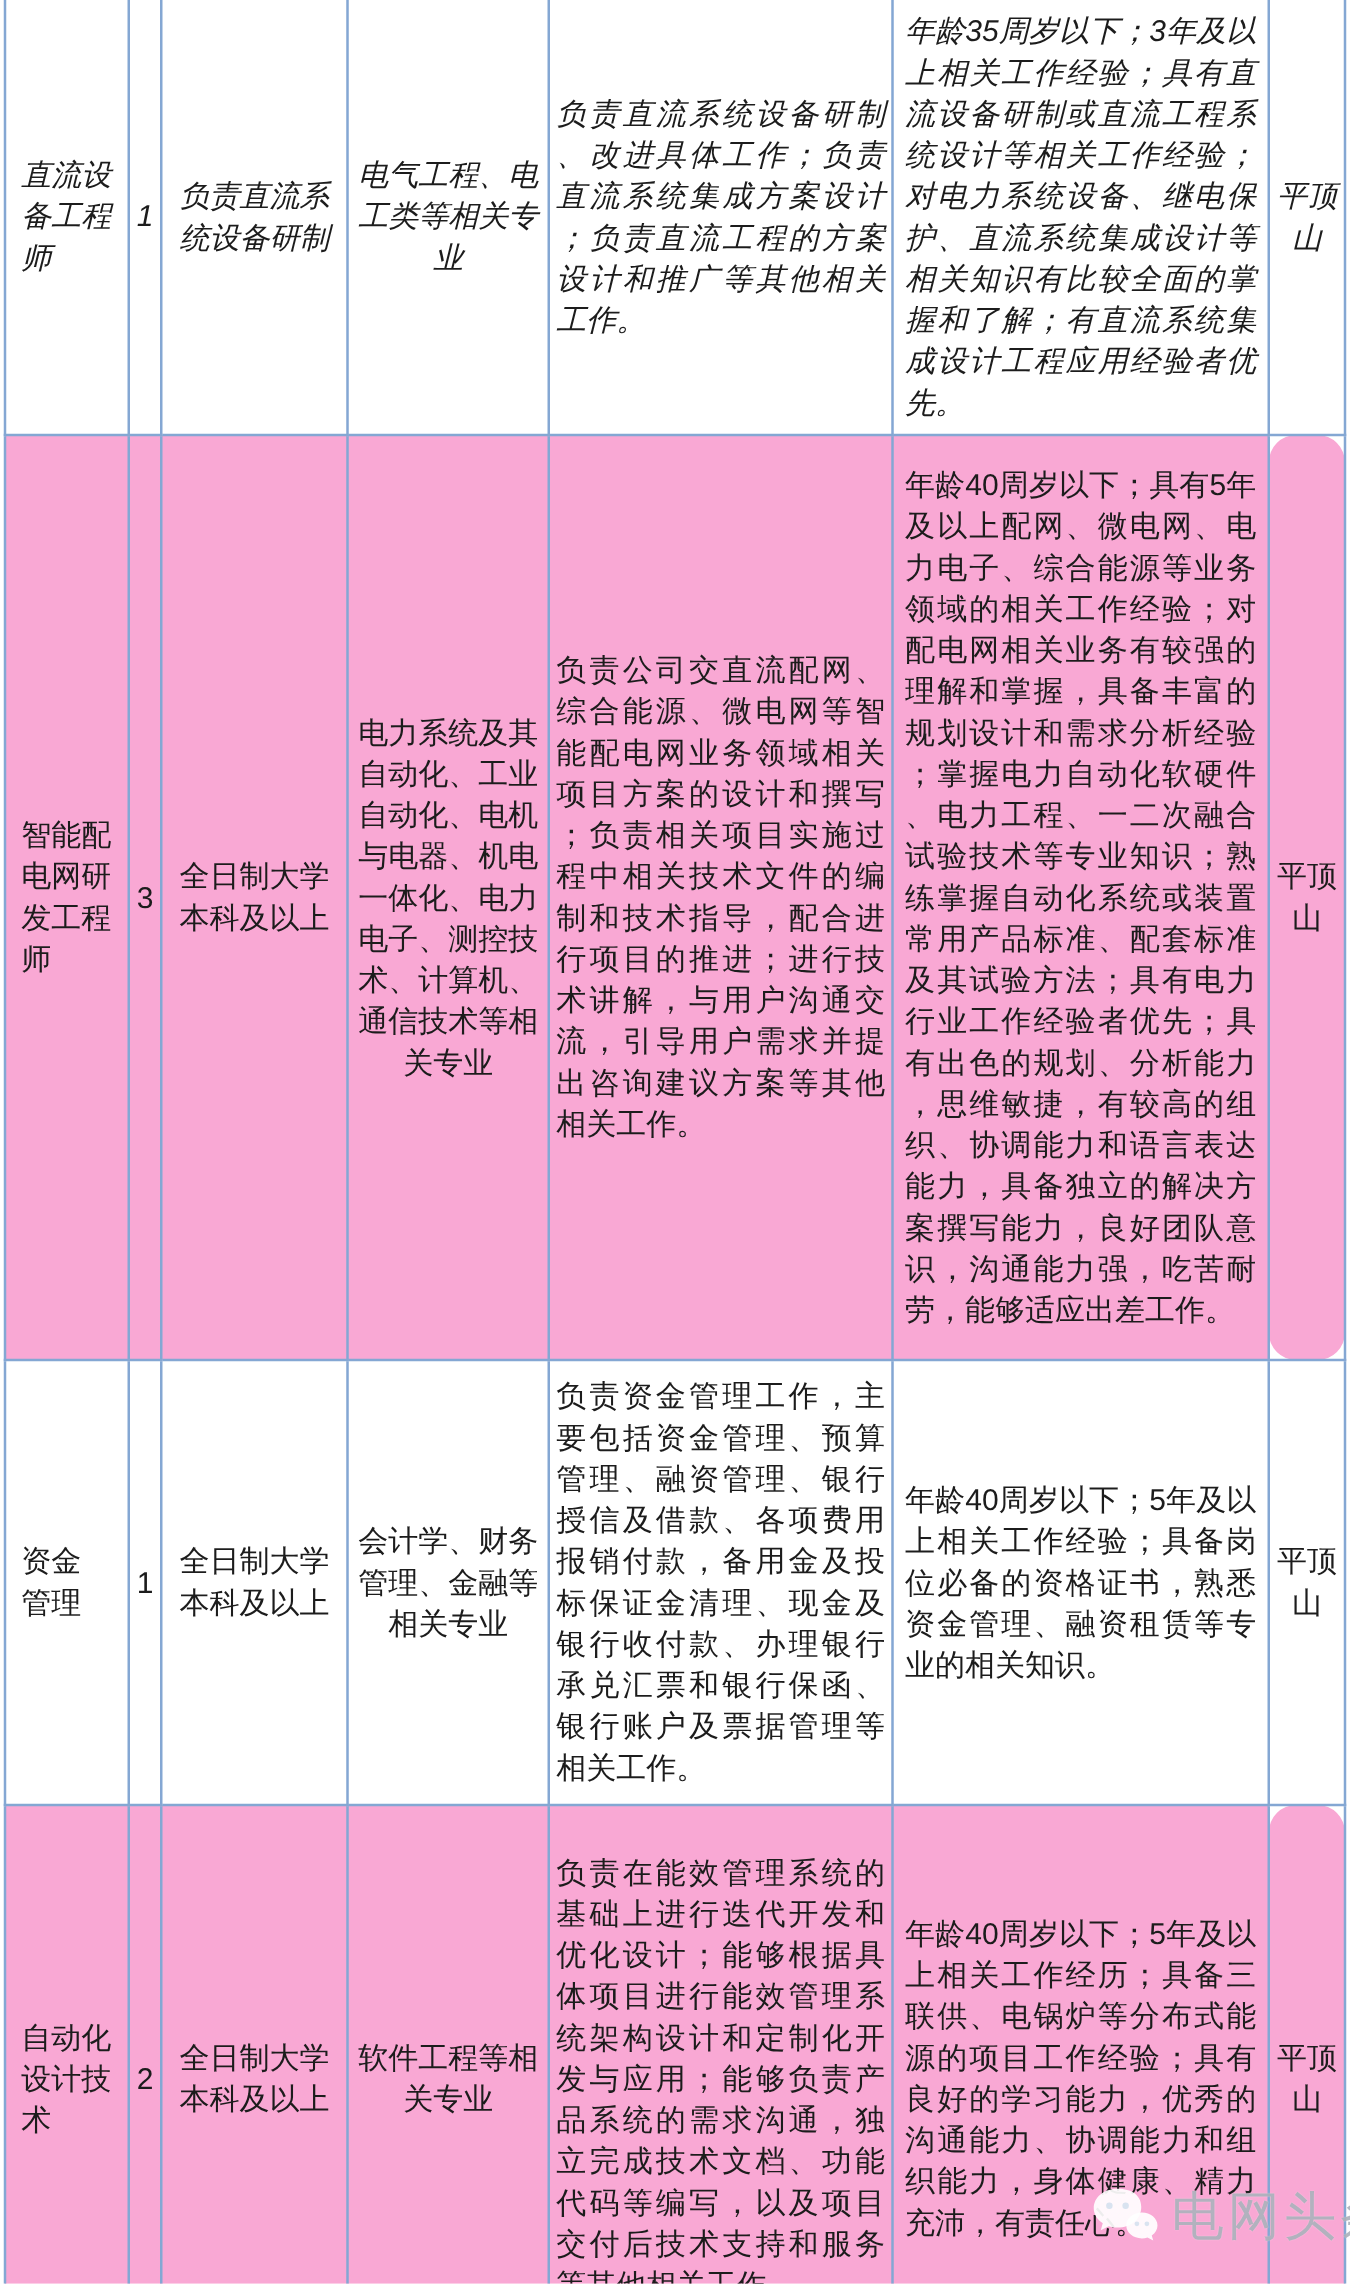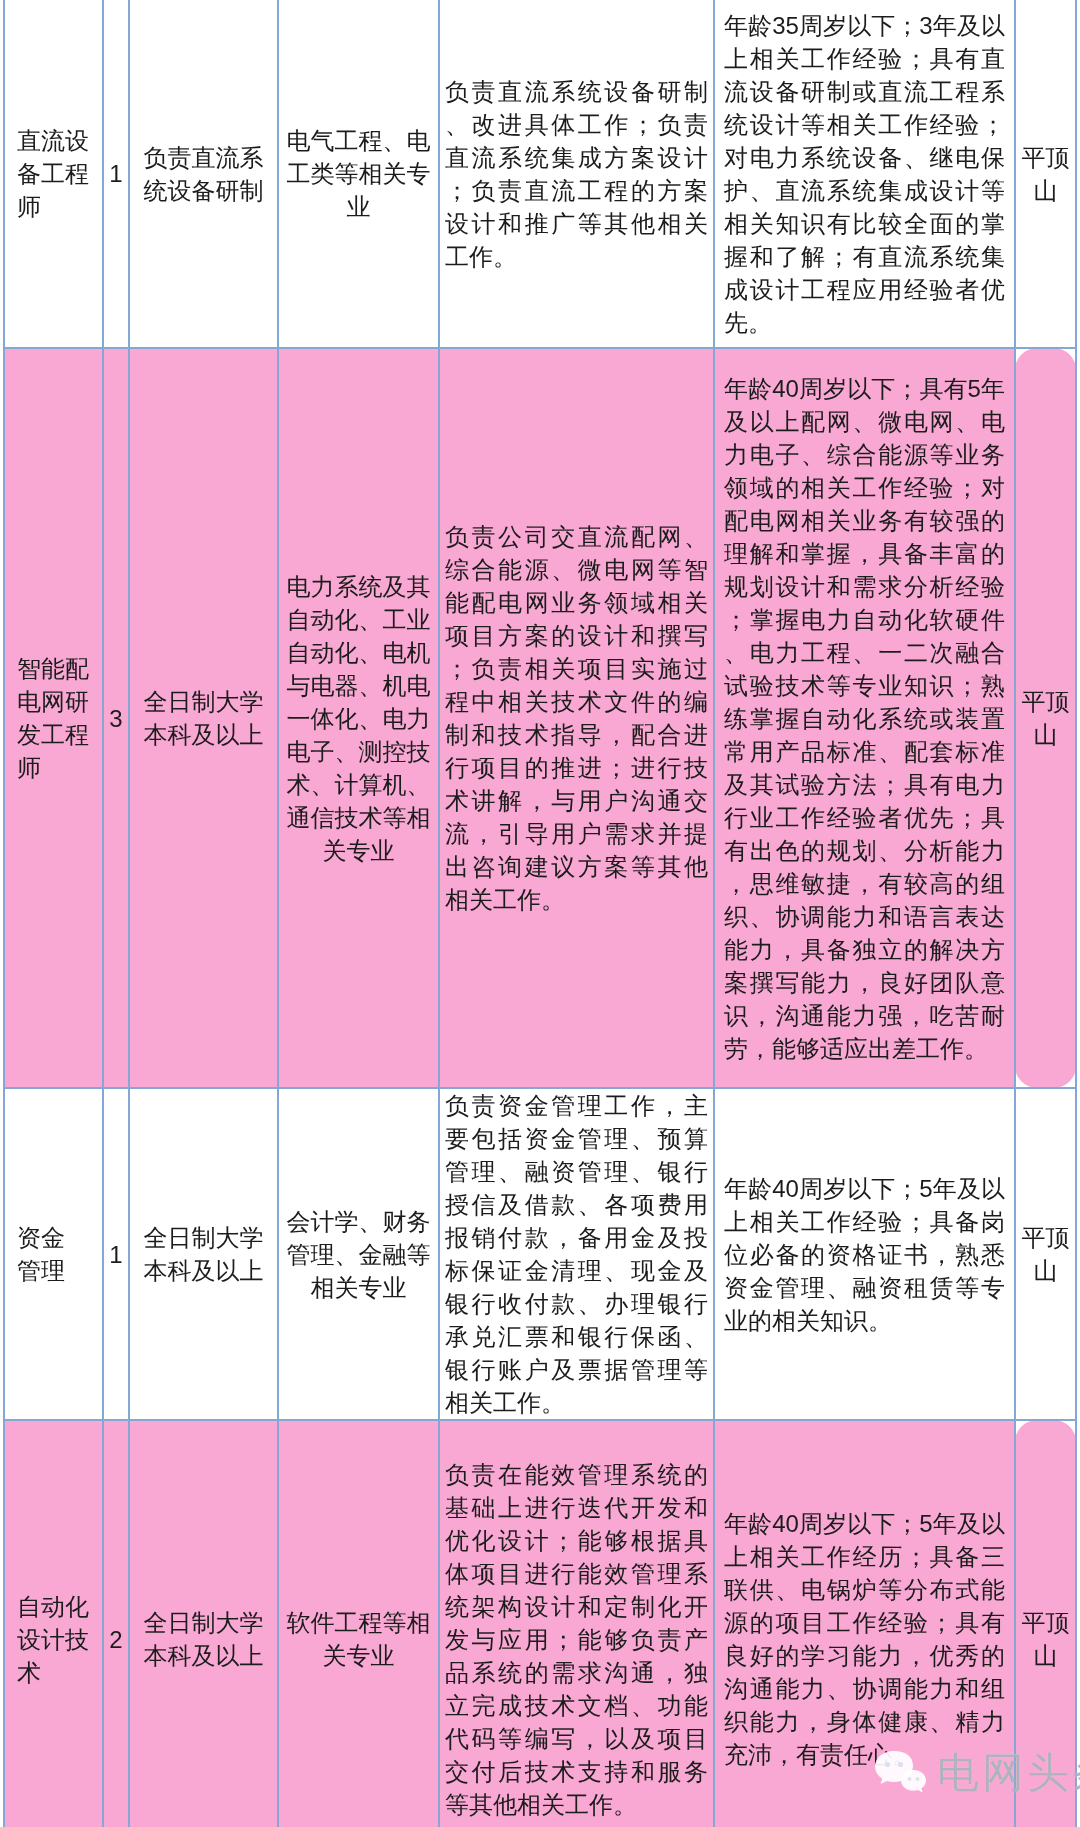--- a/index.html
+++ b/index.html
@@ -18,31 +18,31 @@
     table-layout:fixed;
   }
   .job-table td{
     border:2px solid #84a7d3;
     vertical-align:middle;
     font-size:24px;
     line-height:33px;
     word-break:break-all;
     line-break:anywhere;
   }
-  .job-table tr:first-child td{border-top:none;}
+  .job-table tr:first-child td{border-top:none;font-style:italic;}
   tr.alt td{background:#f9a8d4;}
   tr.r1{height:348px;}
   tr.r2{height:740px;}
   tr.r3{height:288px;}
   tr.r4{height:438px;}
   td.pos  {padding:0 12px;}
   td.cnt  {text-align:center;padding:0 1px;}
   td.edu  {text-align:center;padding:0 11px;}
   td.maj  {text-align:center;padding:0 5px;margin-left:44px;}
-  td.dut  {text-align:justify;padding:0 5px;}
+  td.dut  {text-align:justify;padding:12px 5px;}
   td.req  {text-align:justify;padding:0 9px;}
   td.loc  {text-align:center;padding:0 4px;border-radius:22px;}
   .watermark{
     position:absolute;
     left:873px;top:1745px;
     display:flex;align-items:center;
     gap:10px;
     pointer-events:none;
   }
   .watermark .wicon{flex:0 0 auto;}

